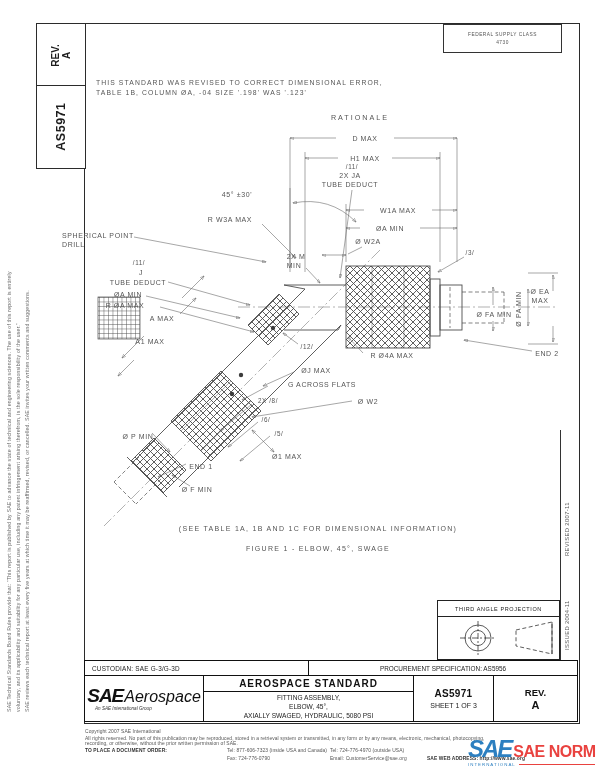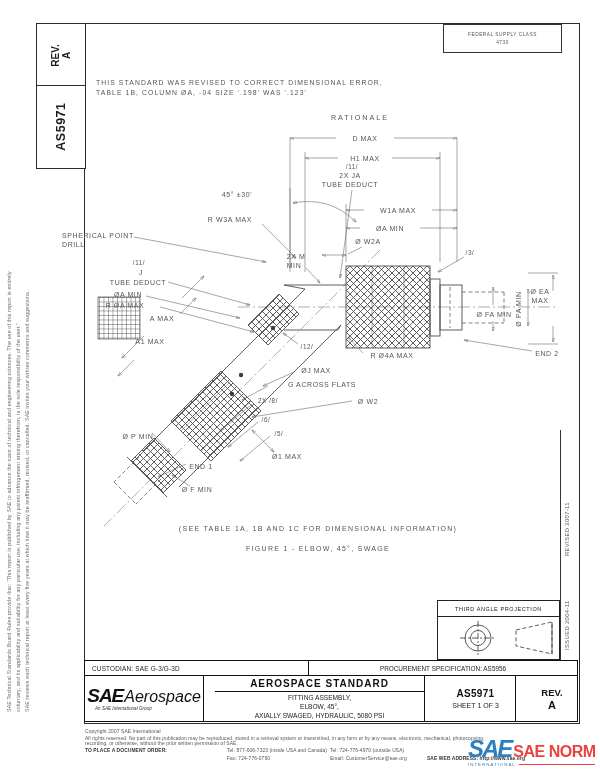--- a/index.html
+++ b/index.html
@@ -50,21 +50,21 @@
   .proj-title{height:15px;border-bottom:1.4px solid #222;display:flex;align-items:center;
      justify-content:center;font-size:5.5px;letter-spacing:.6px;color:#222;}
   .proj svg line,.proj svg path,.proj svg circle{stroke:#333;stroke-width:.8;fill:none;}
   
   .tb{position:absolute;left:84px;top:660px;width:494px;height:62px;border:1.6px solid #111;
       box-sizing:border-box;background:#fff;z-index:2;display:flex;flex-direction:column;}
   .tb-row1{height:14px;border-bottom:1.4px solid #111;display:flex;}
   .tb-custodian{width:224px;border-right:1.4px solid #111;display:flex;align-items:center;
       padding-left:7px;font-size:6.4px;color:#222;letter-spacing:.2px;box-sizing:border-box;}
   .tb-procurement{flex:1;display:flex;align-items:center;justify-content:center;font-size:6.4px;color:#222;}
-  .tb-row2{flex:1;display:flex;gap:11px;}
+  .tb-row2{flex:1;display:flex;}
   .tb-logo{width:119px;border-right:1.4px solid #111;display:flex;flex-direction:column;
       align-items:center;justify-content:center;box-sizing:border-box;}
   .logo-line{font-style:italic;color:#111;white-space:nowrap;line-height:1;}
   .logo-sae{font-weight:bold;font-size:19px;letter-spacing:-1px;}
   .logo-aero{font-size:16px;margin-left:1px;}
   .logo-sub{font-size:4.6px;color:#333;font-style:italic;margin-top:1px;align-self:flex-start;padding-left:10px;}
   .tb-center{width:210px;border-right:1.4px solid #111;display:flex;flex-direction:column;box-sizing:border-box;}
   .tb-std{height:15px;border-bottom:1.2px solid #111;display:flex;align-items:center;justify-content:center;
       font-weight:bold;font-size:10px;letter-spacing:1px;color:#111;}
   .tb-title-lines{flex:1;display:flex;flex-direction:column;align-items:center;justify-content:center;

